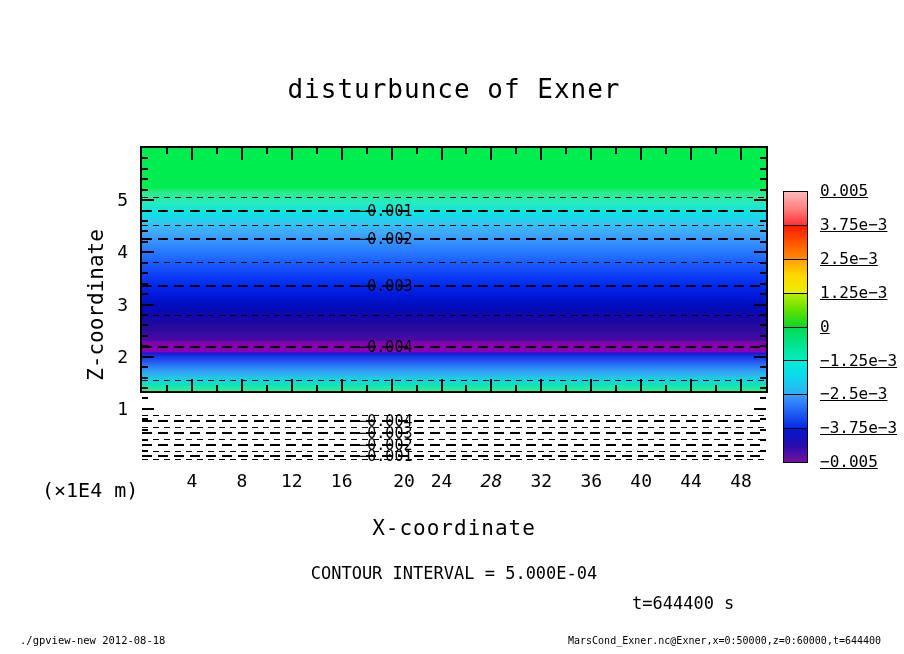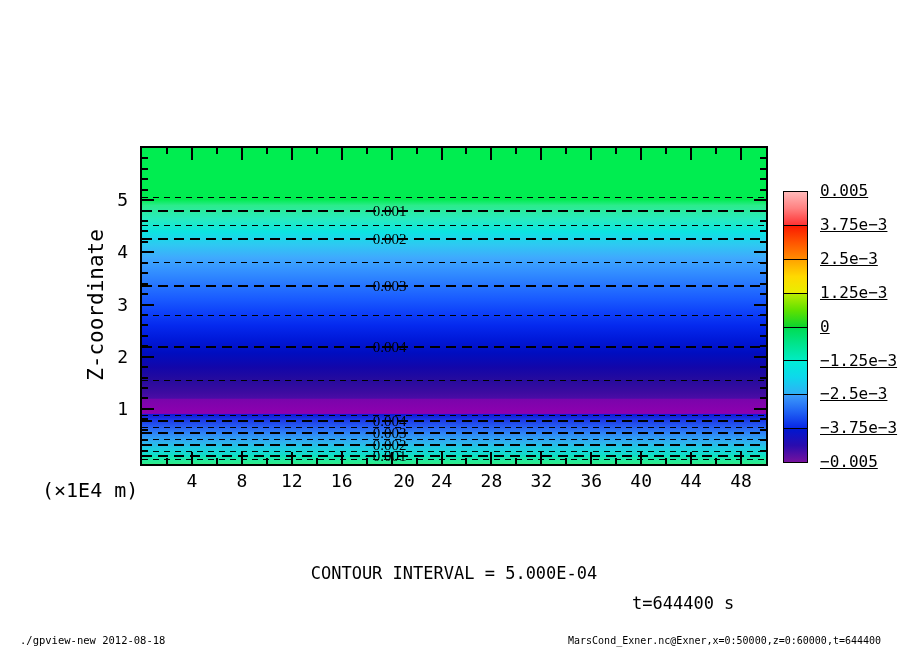--- a/index.html
+++ b/index.html
@@ -1,20 +1,20 @@
 <!DOCTYPE html>
 <html><head>
 <meta charset="utf-8">
 <style>
   html,body{margin:0;padding:0;background:#fff;}
   body{width:904px;height:654px;overflow:hidden;font-family:"DejaVu Sans Mono","Liberation Mono",monospace;color:#000;}
   .canvas{position:relative;width:904px;height:654px;background:#fff;}
   .abs{position:absolute;}
   .title{left:140px;top:74px;width:628px;text-align:center;font-size:26px;letter-spacing:1px;white-space:nowrap;}
-  .plot{left:140px;top:146px;width:628px;height:320px;border:2px solid #000;box-sizing:border-box;font-family:Liberation Serif, serif;}
+  .plot{left:140px;top:146px;width:628px;height:247px;border:2px solid #000;box-sizing:border-box;}
   .ylabel-wrap{left:60px;top:146px;width:72px;height:317px;display:flex;align-items:center;justify-content:center;}
   .ylabel-wrap span{transform:rotate(-90deg);white-space:nowrap;font-size:21px;}
   .yunit{left:42px;top:478px;font-size:20px;white-space:nowrap;}
   .xunit{left:643px;top:495px;width:140px;text-align:right;font-size:16px;white-space:nowrap;}
   .xlabel{left:140px;top:516px;width:628px;text-align:center;font-size:21px;letter-spacing:1px;}
   .cinterval{left:140px;top:563px;width:628px;text-align:center;font-size:17px;white-space:nowrap;}
   .time{left:632px;top:593px;font-size:17px;white-space:nowrap;}
   .footer-left{left:20px;top:634px;font-size:10.5px;white-space:nowrap;}
   .footer-right{left:568px;top:635px;font-size:10px;white-space:nowrap;}
   .colorbar{left:783px;top:191px;width:25px;height:272px;display:flex;flex-direction:column;}
@@ -26,20 +26,21 @@
   .ytick-label{position:absolute;left:94px;width:34px;text-align:right;font-size:18px;line-height:24px;}
   .contour{position:absolute;left:0;width:100%;}
   .contour.thick{height:2px;background:repeating-linear-gradient(to right,#000 0 10px,transparent 10px 16px);}
   .contour.thin{height:1px;background:repeating-linear-gradient(to right,#000 0 6px,transparent 6px 11px);}
   .contour-label{position:absolute;width:64px;text-align:center;font-size:15px;line-height:18px;white-space:nowrap;}
 </style>
 </head>
 <body>
 
 <div class="canvas">
+  <div class="abs title">disturbunce of Exner</div>
 
   <div class="abs ylabel-wrap">
     <span>Z-coordinate</span>
   </div>
   <div class="abs yunit">(×1E4 m)</div>
 
   <div class="abs plot" style="background: linear-gradient(rgb(0, 237, 80) 0%, rgb(0, 237, 80) 16.3%, rgb(44, 235, 140) 18.2%, rgb(40, 235, 190) 22.4%, rgb(11, 229, 226) 26.5%, rgb(47, 200, 242) 30.7%, rgb(63, 169, 254) 34.8%, rgb(51, 144, 255) 39%, rgb(39, 119, 255) 43.1%, rgb(26, 92, 255) 47.6%, rgb(14, 66, 250) 51.8%, rgb(5, 41, 238) 56.2%, rgb(0, 25, 218) 60.5%, rgb(0, 13, 192) 64.9%, rgb(18, 6, 170) 69.3%, rgb(38, 11, 157) 73.5%, rgb(61, 11, 160) 77.3%, rgb(75, 12, 166) 79.2%, rgb(122, 4, 171) 79.5%, rgb(142, 0, 176) 84%, rgb(16, 24, 214) 84.3%, rgb(28, 59, 234) 86.2%, rgb(39, 98, 243) 88.5%, rgb(47, 140, 246) 90.7%, rgb(47, 175, 240) 92.9%, rgb(30, 207, 224) 95.2%, rgb(14, 224, 196) 97.4%, rgb(34, 234, 160) 98.7%, rgb(48, 237, 138) 100%);">
       <div class="tick" style="left: 48.92px; width: 2px; height: 12px; top: 0px;"></div>
       <div class="tick" style="left: 48.92px; width: 2px; height: 12px; bottom: 0px;"></div>
       <div class="tick" style="left: 98.84px; width: 2px; height: 12px; top: 0px;"></div>
@@ -167,20 +168,21 @@
       <div class="contour-label" style="left: 211.36px; top: 54.1217px;">−0.001</div>
       <div class="contour-label" style="left: 211.36px; top: 81.77px;">−0.002</div>
       <div class="contour-label" style="left: 211.36px; top: 129.242px;">−0.003</div>
       <div class="contour-label" style="left: 211.36px; top: 189.755px;">−0.004</div>
       <div class="contour-label" style="left: 211.36px; top: 263.832px;">−0.004</div>
       <div class="contour-label" style="left: 211.36px; top: 275.83px;">−0.003</div>
       <div class="contour-label" style="left: 211.36px; top: 287.828px;">−0.002</div>
       <div class="contour-label" style="left: 211.36px; top: 298.783px;">−0.001</div>
     </div>
 
+  <div class="abs xlabel">X-coordinate</div>
   <div class="abs cinterval">CONTOUR INTERVAL = 5.000E-04</div>
   <div class="abs time">t=644400 s</div>
 
   <div class="abs colorbar">
       <div class="cb-cell" style="background: linear-gradient(rgb(255, 185, 185), rgb(255, 128, 128), rgb(255, 51, 51));"></div>
       <div class="cb-cell" style="background: linear-gradient(rgb(251, 26, 0), rgb(255, 85, 0), rgb(255, 140, 0));"></div>
       <div class="cb-cell" style="background: linear-gradient(rgb(255, 163, 0), rgb(255, 217, 0), rgb(233, 238, 0));"></div>
       <div class="cb-cell" style="background: linear-gradient(rgb(185, 236, 0), rgb(95, 225, 0), rgb(11, 213, 46));"></div>
       <div class="cb-cell" style="background: linear-gradient(rgb(0, 220, 83), rgb(0, 228, 141), rgb(0, 236, 194));"></div>
       <div class="cb-cell" style="background: linear-gradient(rgb(0, 238, 215), rgb(14, 215, 236), rgb(47, 176, 246));"></div>
@@ -189,21 +191,21 @@
     </div>
 
   <div class="abs footer-left">./gpview-new  2012-08-18</div>
   <div class="abs footer-right">MarsCond_Exner.nc@Exner,x=0:50000,z=0:60000,t=644400</div>
 <div class="xtick-label" style="left: 171.92px;">4</div>
     <div class="xtick-label" style="left: 221.84px;">8</div>
     <div class="xtick-label" style="left: 271.76px;">12</div>
     <div class="xtick-label" style="left: 321.68px;">16</div>
     <div class="xtick-label" style="left: 384px;">20</div>
     <div class="xtick-label" style="left: 421.52px;">24</div>
-    <div class="xtick-label" style="left: 471.44px;">28</div>
+    <div class="xtick-label" style="left: 471.44px; font-style: italic;">28</div>
     <div class="xtick-label" style="left: 521.36px;">32</div>
     <div class="xtick-label" style="left: 571.28px;">36</div>
     <div class="xtick-label" style="left: 621.2px;">40</div>
     <div class="xtick-label" style="left: 671.12px;">44</div>
     <div class="xtick-label" style="left: 721.04px;">48</div>
     <div class="ytick-label" style="top: 396.833px;">1</div>
     <div class="ytick-label" style="top: 344.667px;">2</div>
     <div class="ytick-label" style="top: 292.5px;">3</div>
     <div class="ytick-label" style="top: 240.333px;">4</div>
     <div class="ytick-label" style="top: 188.167px;">5</div>

